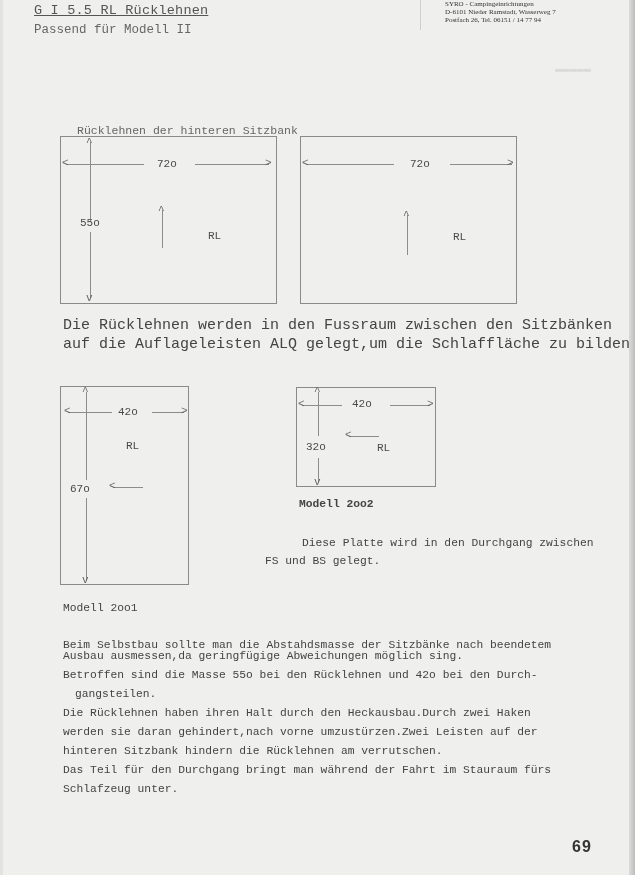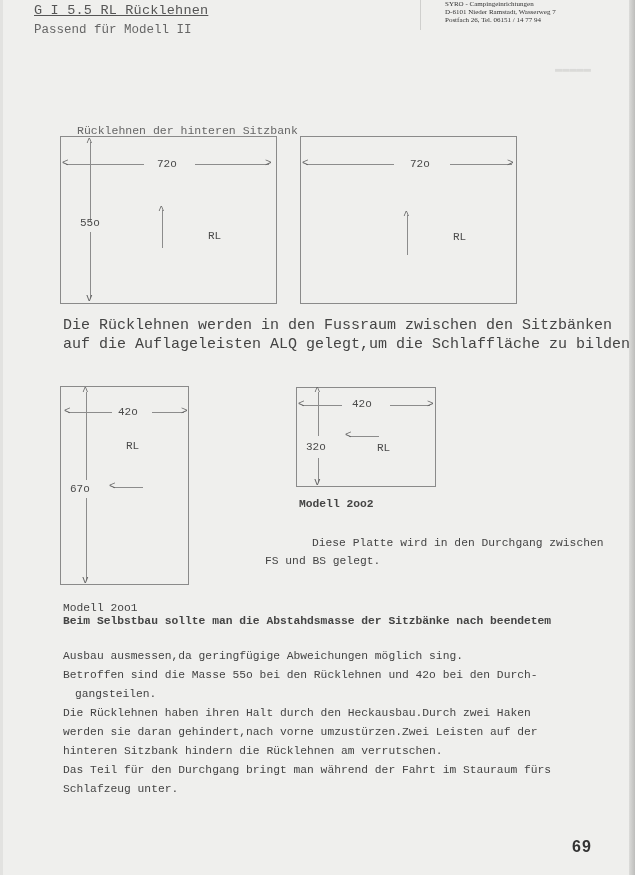--- a/index.html
+++ b/index.html
@@ -143,27 +143,27 @@
   <div class="line hline" style="left:390px;top:405px;width:40px;"></div>
   <div class="arrowhead" style="left:298px;top:399px;">&lt;</div>
   <div class="arrowhead" style="left:427px;top:399px;">&gt;</div>
   <div class="dim" style="left:352px;top:398px;">42o</div>
   <div class="line hline" style="left:349px;top:436px;width:30px;"></div>
   <div class="arrowhead" style="left:345px;top:430px;">&lt;</div>
   <div class="lbl" style="left:377px;top:442px;">RL</div>
 </div>
 
 <div class="caption" style="left:299px;top:498px;font-weight:bold;">Modell 2oo2</div>
-<div class="caption" style="left:275px;top:537px;white-space:pre;padding-left:37px;">Diese Platte wird in den Durchgang zwischen</div>
+<div class="caption" style="left:265px;top:537px;white-space:pre;padding-left:37px;">Diese Platte wird in den Durchgang zwischen</div>
 <div class="caption" style="left:265px;top:555px;white-space:pre;">FS und BS gelegt.</div>
 
 <div class="caption" style="left:63px;top:602px;">Modell 2oo1</div>
 
 <div>
-  <div class="body-text" style="top:612px;font-weight:bold;">Beim Selbstbau sollte man die Abstahdsmasse der Sitzbänke nach beendetem</div>
+  <div class="body-text" style="top:636px;">Beim Selbstbau sollte man die Abstahdsmasse der Sitzbänke nach beendetem</div>
   <div class="body-text" style="top:647px;">Ausbau ausmessen,da geringfügige Abweichungen möglich sing.</div>
   <div class="body-text" style="top:666px;">Betroffen sind die Masse 55o bei den Rücklehnen und 42o bei den Durch-</div>
   <div class="body-text" style="top:685px;margin-left:12px;">gangsteilen.</div>
   <div class="body-text" style="top:704px;">Die Rücklehnen haben ihren Halt durch den Heckausbau.Durch zwei Haken</div>
   <div class="body-text" style="top:723px;">werden sie daran gehindert,nach vorne umzustürzen.Zwei Leisten auf der</div>
   <div class="body-text" style="top:742px;">hinteren Sitzbank hindern die Rücklehnen am verrutschen.</div>
   <div class="body-text" style="top:761px;">Das Teil für den Durchgang bringt man während der Fahrt im Stauraum fürs</div>
   <div class="body-text" style="top:780px;">Schlafzeug unter.</div>
 </div>
 

